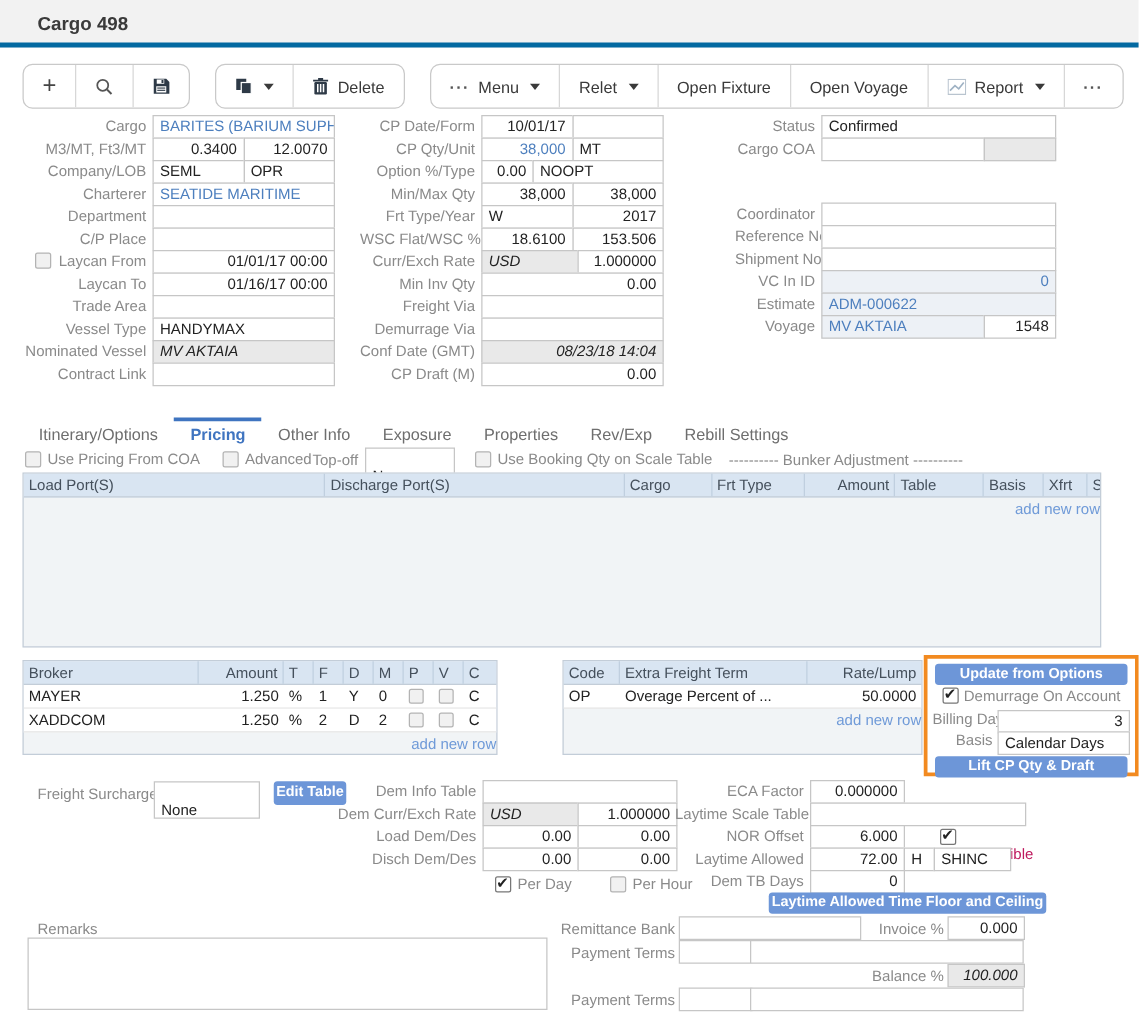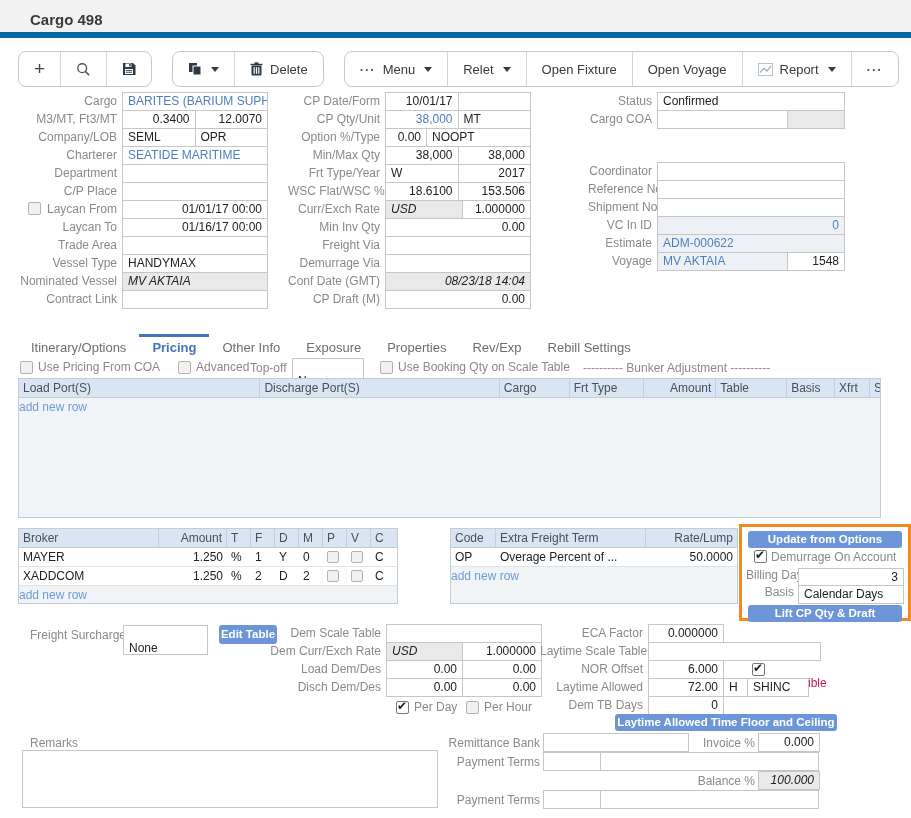--- a/index.html
+++ b/index.html
@@ -3,21 +3,21 @@
 <meta charset="utf-8">
 <style>
   * { box-sizing: border-box; }
   html,body { margin:0; padding:0; }
   body {
     width:911px; height:818px; position:relative; overflow:hidden;
     font-family:"Liberation Sans", sans-serif; font-size:12px; color:#333; background:#fff;
   }
   
   .titlebar { position:absolute; top:0; left:0; width:911px; height:38px;
-    background:#f2f2f2; border-bottom:6px solid #0369a1; }
+    background:#f2f2f2; border-bottom:4px solid #0369a1; }
   .titlebar .title { margin:0; padding:11px 0 0 30px; font-size:15px; font-weight:bold; color:#3a3a3a; }
 
   
   .toolbar { position:absolute; top:51px; left:18px; display:flex; gap:20px; }
   .btn-group { display:flex; border:1px solid #c9c9c9; border-radius:8px; background:#fff; overflow:hidden; }
   .tb-btn { display:flex; align-items:center; gap:7px; padding:0 15px; height:34px;
     border-right:1px solid #d7d7d7; font-size:13px; color:#3a3a3a; cursor:pointer; white-space:nowrap; }
   .tb-btn:last-child { border-right:none; }
   .caret { width:0; height:0; border-left:4px solid transparent; border-right:4px solid transparent;
     border-top:5px solid #3a3a3a; display:inline-block; margin-left:2px; }
@@ -59,21 +59,21 @@
   .sel { border:1px solid #c6c6c6; background:#fff; height:19px; line-height:17px; padding:14px 5px; color:#222; }
 
   
   .grid { position:absolute; border:1px solid #c3cdd8; background:#f1f4f6; }
   .ghead { display:flex; background:#d9e5f2; border-bottom:1px solid #c3cdd8; height:19px; }
   .gh { padding:1px 4px; color:#45505c; border-right:1px solid #c0cfdf; line-height:16px;
     overflow:hidden; white-space:nowrap; }
   .gh:last-child { border-right:none; }
   .grow { display:flex; background:#fff; height:19px; border-bottom:1px solid #e3e3e3; }
   .gc { padding:1px 4px; line-height:16px; overflow:hidden; white-space:nowrap; color:#222; }
-  .addrow { text-align:left; color:#6f9ad8; line-height:18px; height:19px; cursor:pointer; }
+  .addrow { text-align:right; color:#6f9ad8; line-height:18px; height:19px; cursor:pointer; }
   .pc0{width:242px}.pc1{width:240px}.pc2{width:70px}.pc3{width:75px}.pc4{width:72px;text-align:right}
   .pc5{width:71px}.pc6{width:48px}.pc7{width:35px}.pc8{width:10px}
   .bc0{width:140px}.bc1{width:68px;text-align:right}.bc2{width:24px}.bc3{width:24px}.bc4{width:24px}
   .bc5{width:24px}.bc6{width:24px}.bc7{width:24px}.bc8{width:26px}
   .ec0{width:45px}.ec1{width:150px}.ec2{width:91px;text-align:right}
   .cb-small { width:12px; height:12px; margin-top:2px; }
 
   
   .blue-btn { background:#6d96d8; color:#fff; font-weight:bold; font-size:11.5px; text-align:center;
     border-radius:3px; line-height:17px; height:17px; cursor:pointer; white-space:nowrap; overflow:hidden; }
@@ -437,21 +437,21 @@
     </div>
   <div class="blue-btn" style="margin:2px 2px 0">Lift CP Qty &amp; Draft</div>
 </div>
 
 <div class="abs" style="left:30px;top:628px;color:#8a8a8a">Freight Surcharge</div>
 <div class="abs sel" style="left:123px;top:625px;width:85px">None</div>
 <div class="abs blue-btn" style="left:219px;top:625px;width:58px;height:19px;line-height:19px">Edit Table</div>
 
 <div class="col" style="left:270px;top:624px;width:272px">
   <div class="frow">
-      <div class="flabel" style="width:116px">Dem Scale Table</div>
+      <div class="flabel" style="width:116px">Dem Info Table</div>
       <div class="fbox" style="width:156px"></div>
     </div>
   <div class="frow">
       <div class="flabel" style="width:116px">Dem Curr/Exch Rate</div>
       <div class="fbox ro" style="width:77px">USD</div>
       <div class="fbox num" style="width:80px">1.000000</div>
     </div>
   <div class="frow">
       <div class="flabel" style="width:116px">Load Dem/Des</div>
       <div class="fbox num" style="width:77px">0.00</div>
@@ -460,21 +460,21 @@
   <div class="frow">
       <div class="flabel" style="width:116px">Disch Dem/Des</div>
       <div class="fbox num" style="width:77px">0.00</div>
       <div class="fbox num" style="width:80px">0.00</div>
     </div>
 </div>
 <div class="abs cb-line" style="left:396px;top:700px">
     <span class="cb checked"></span>
     <span>Per Day</span>
   </div>
-<div class="abs cb-line" style="left:466px;top:700px">
+<div class="abs cb-line" style="left:488px;top:700px">
     <span class="cb"></span>
     <span>Per Hour</span>
   </div>
 
 <div class="col" style="left:540px;top:624px;width:300px">
   <div class="frow">
       <div class="flabel" style="width:108px">ECA Factor</div>
       <div class="fbox num" style="width:76px">0.000000</div>
     </div>
   <div class="frow">

